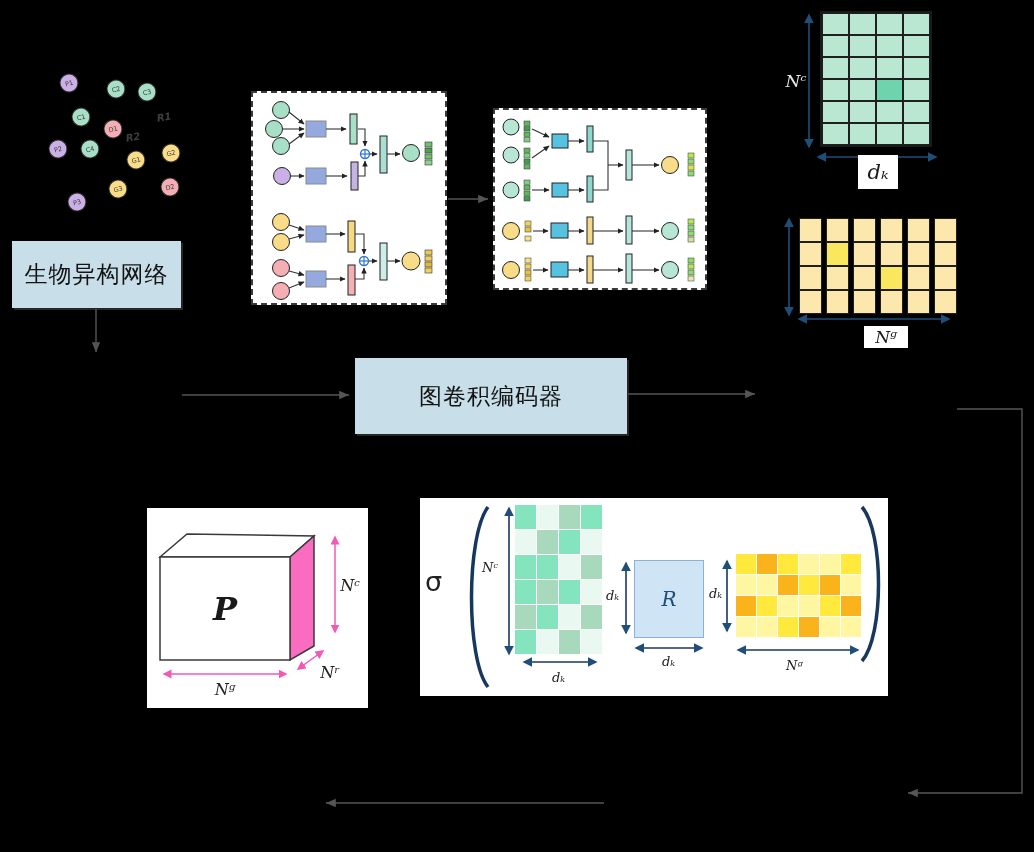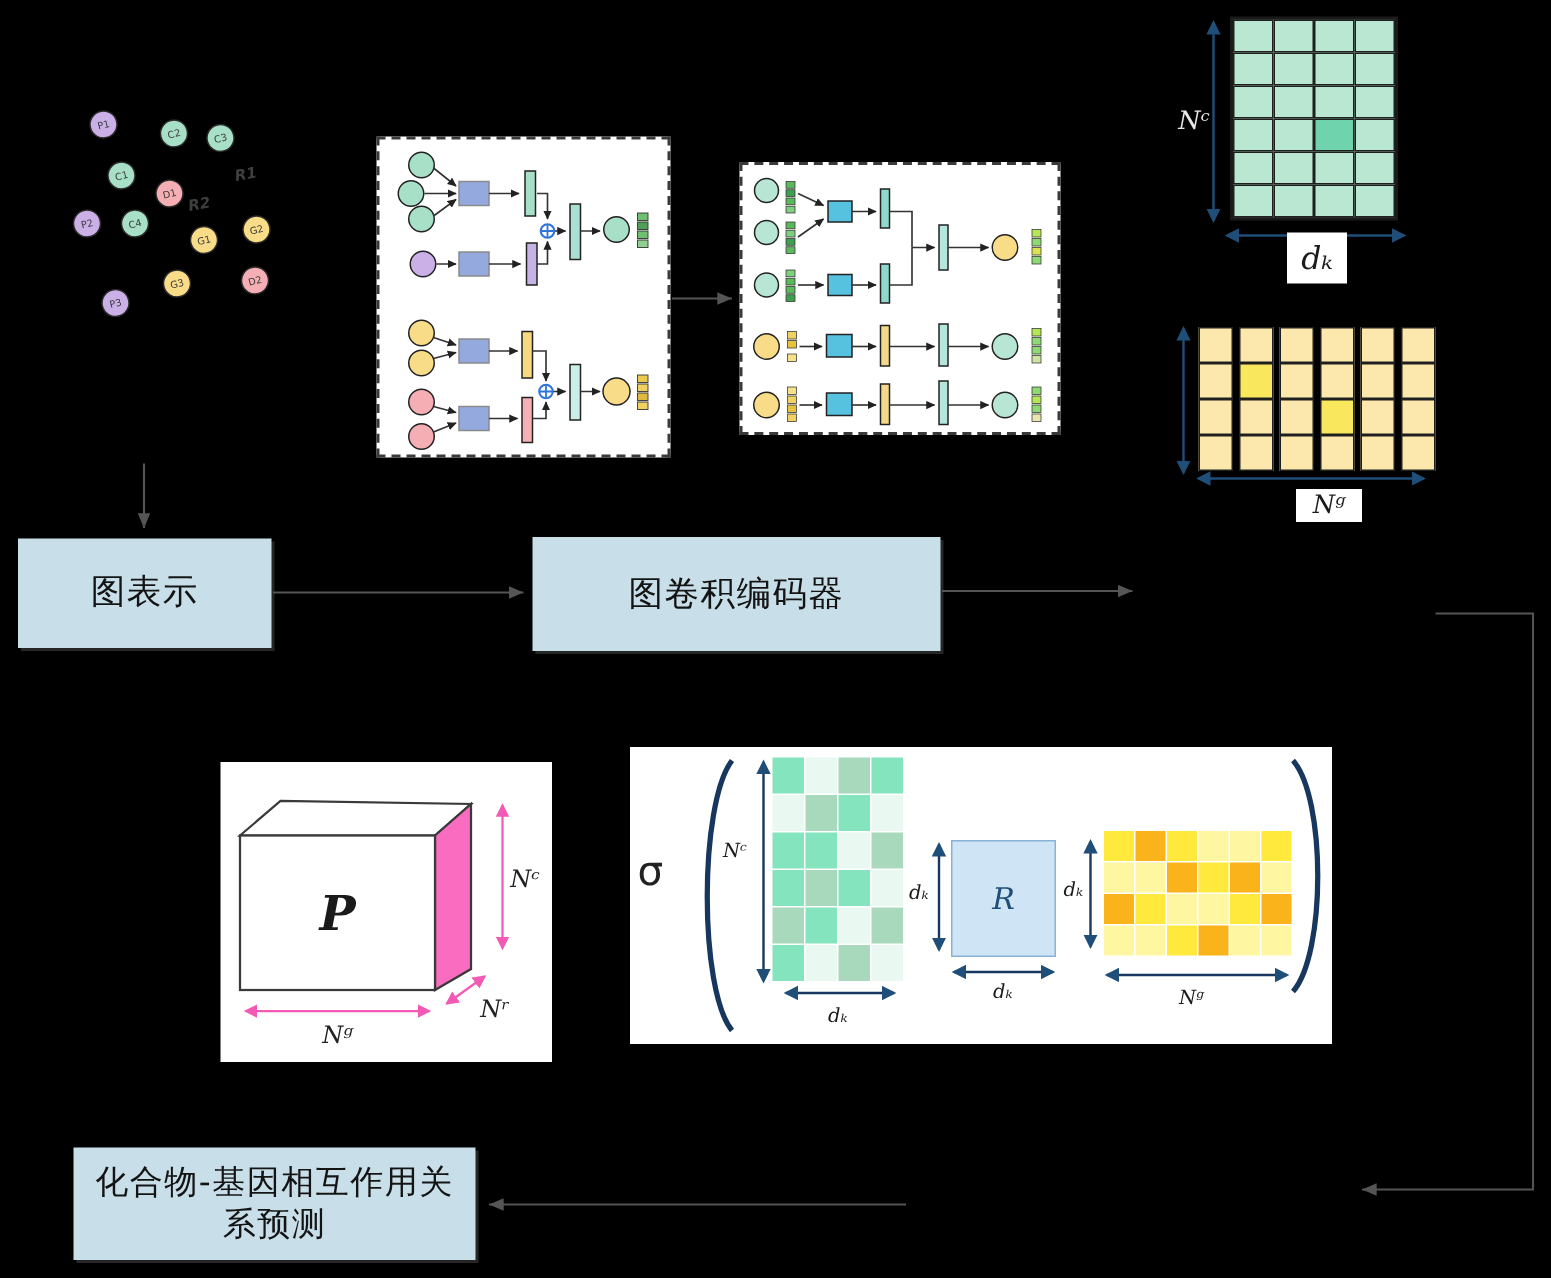--- a/index.html
+++ b/index.html
@@ -324,28 +324,25 @@
         <div class="cell" style="background: rgb(252, 232, 173);"></div>
         <div class="cell" style="background: rgb(252, 232, 173);"></div>
         <div class="cell" style="background: rgb(252, 232, 173);"></div>
       </div>
     <svg class="abs" style="left:14px;top:102px;" width="160" height="14">
       <line x1="5" y1="7" x2="155" y2="7" stroke="#1f4e79" stroke-width="1.6" marker-start="url(#nvs)" marker-end="url(#nv)"></line>
     </svg>
     <div class="chip" style="left:84px;top:116px;width:44px;height:22px;font-size:17px;">Nᵍ</div>
   </div>
 
-  <div class="flow-box" style="left:12px;top:359px;width:169px;height:73px;">
-      <span>图表示</span>
+  <div class="flow-box" style="left:12px;top:241px;width:169px;height:67px;">
+      <span>生物异构网络</span>
     </div>
   <div class="flow-box" style="left:355px;top:358px;width:272px;height:76px;align-items:center;">
       <span>图卷积编码器</span>
-    </div>
-  <div class="flow-box small" style="left:49px;top:765px;width:268px;height:75px;padding:0 10px;">
-      <span>化合物-基因相互作用关系预测</span>
     </div>
 
   <div class="panel-plain" style="left:147px;top:508px;width:221px;height:200px;">
     <svg viewBox="0 0 221 200" width="221" height="200">
       <polygon points="13,49 40,26 167,28 143,49" fill="#ffffff" stroke="#3a3a3a" stroke-width="1.5"></polygon>
       <polygon points="143,49 167,28 167,138 143,152" fill="#fa6cc0" stroke="#3a3a3a" stroke-width="1.5"></polygon>
       <rect x="13" y="49" width="130" height="103" fill="#ffffff" stroke="#3a3a3a" stroke-width="1.5"></rect>
       <text x="78" y="112" text-anchor="middle" font-family="DejaVu Serif, serif" font-style="italic" font-weight="bold" font-size="32" fill="#1a1a1a">P</text>
       <line x1="17" y1="166" x2="139" y2="166" stroke="#f25ab5" stroke-width="1.5" marker-start="url(#pks)" marker-end="url(#pk)"></line>
       <text x="78" y="187" text-anchor="middle" font-family="DejaVu Serif, serif" font-style="italic" font-size="16" fill="#222">Nᵍ</text>

